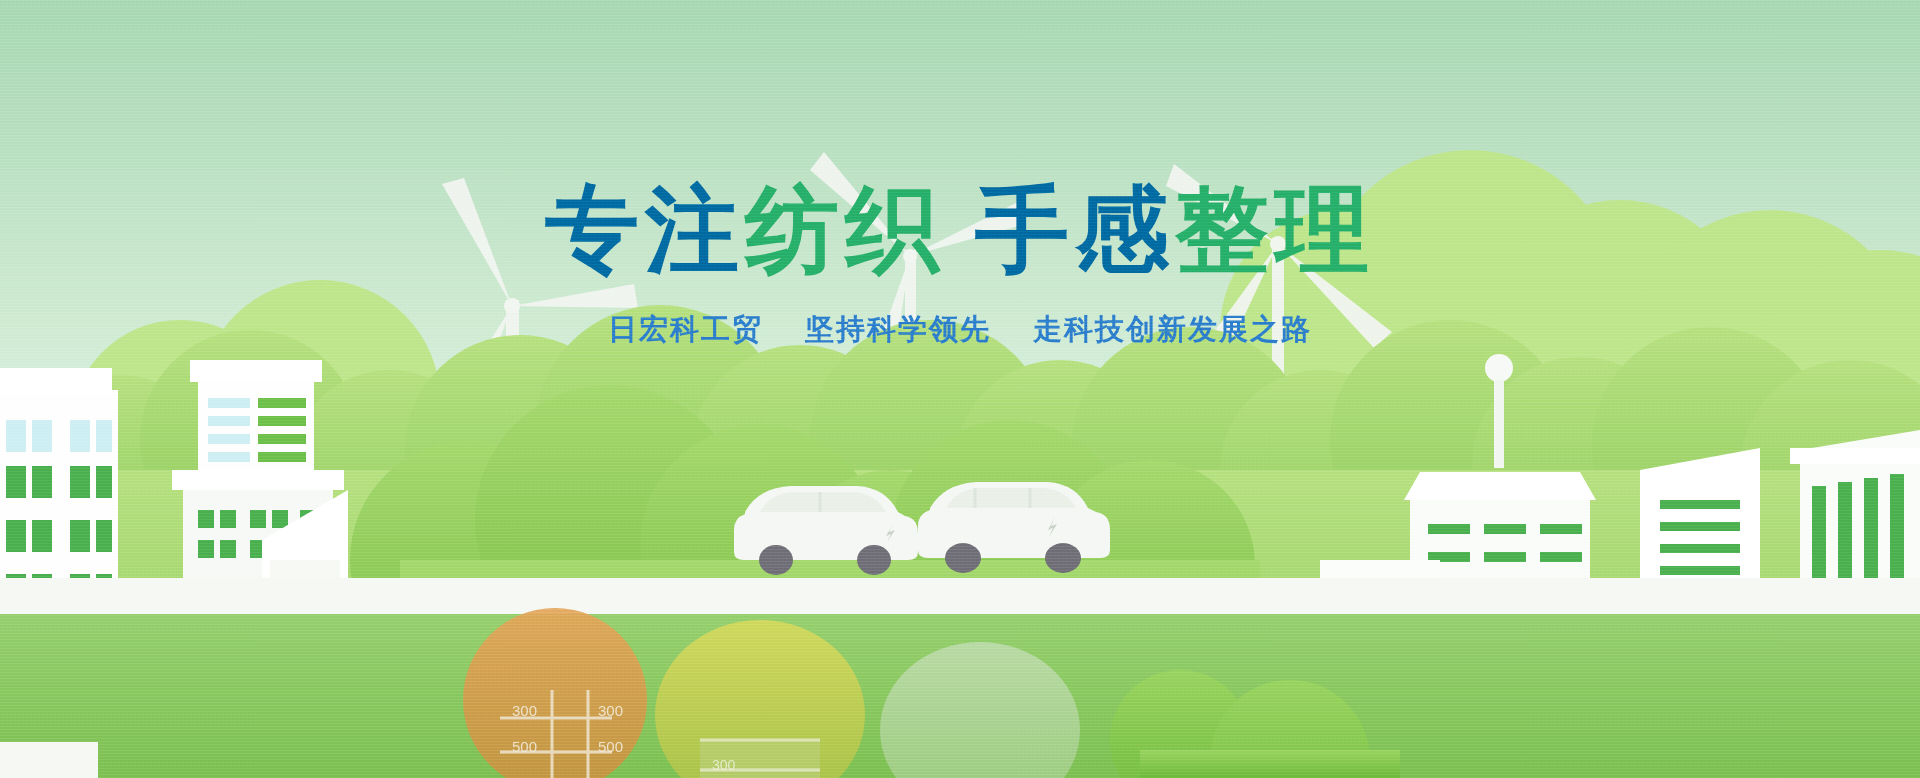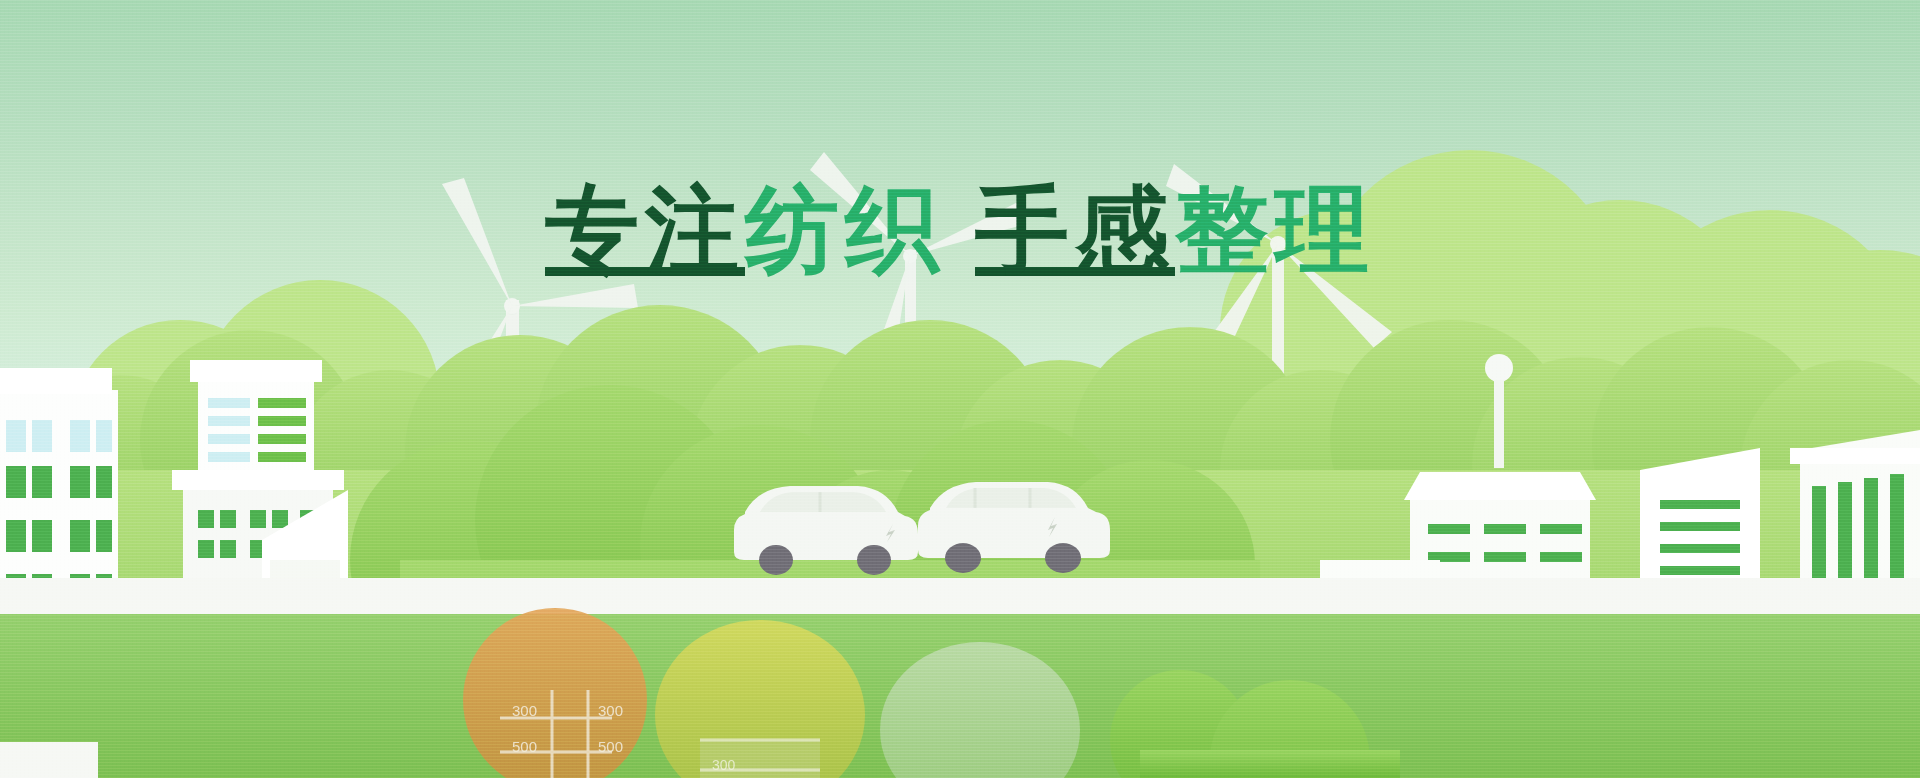--- a/index.html
+++ b/index.html
@@ -30,21 +30,21 @@
     position:absolute;
     left:0;right:0;top:183px;
     text-align:center;
     font-size:94px;
     font-weight:700;
     letter-spacing:6px;
     line-height:1;
     white-space:nowrap;
     z-index:40;
   }
-  .headline .seg-blue{color:#14532d;text-decoration:underline;}
+  .headline .seg-blue{color:#0369a1;}
   .headline .seg-green{color:#27ae68;text-align:right;}
   .headline .gap{display:inline-block;width:30px;}
 
   .subtitle{
     position:absolute;
     left:0;right:0;top:310px;
     text-align:center;
     font-size:29px;
     font-weight:600;
     letter-spacing:2px;
@@ -449,16 +449,19 @@
       <circle cx="1290" cy="760" r="80"></circle>
       <rect x="1140" y="750" width="260" height="28"></rect>
     </g>
 
   </svg>
 
   <div class="headline">
     <span class="seg-blue">专注</span><span class="seg-green">纺织</span><span class="gap"></span><span class="seg-blue">手感</span><span class="seg-green">整理</span>
   </div>
 
+  <div class="subtitle">
+    <span>日宏科工贸</span><span class="gap"></span><span>坚持科学领先</span><span class="gap"></span><span>走科技创新发展之路</span>
+  </div>
 
   <div class="grain"></div>
 
 </div>
 
 </body></html>

